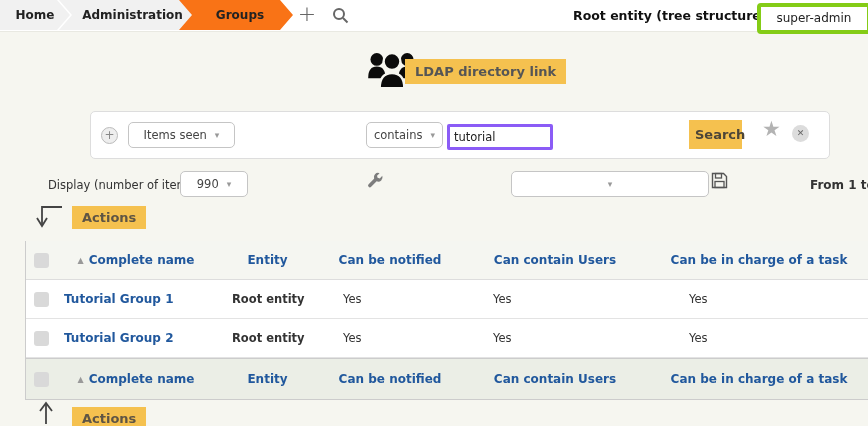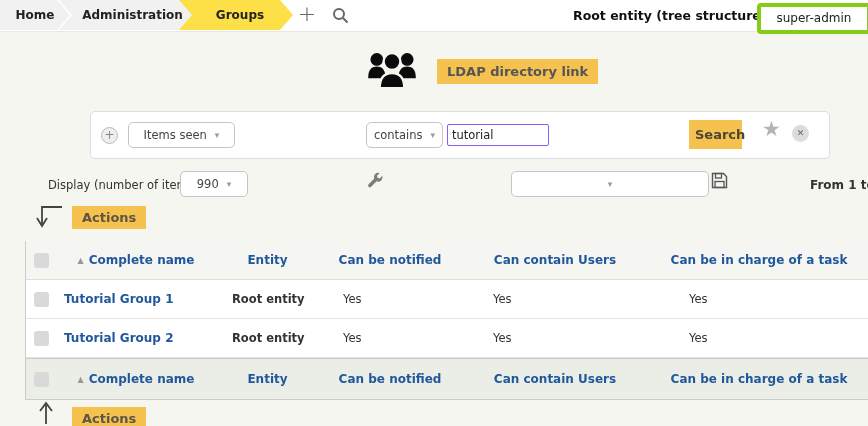--- a/index.html
+++ b/index.html
@@ -9,44 +9,44 @@
     font-family:"DejaVu Sans","Liberation Sans",sans-serif;font-size:11px;
   }
 
   
   .topbar{position:absolute;left:0;top:0;width:868px;height:31px;background:#fff;border-bottom:1px solid #e9e9e2;}
   .crumb{position:absolute;top:0;height:30px;display:flex;align-items:center;justify-content:center;
          font-weight:bold;font-size:12px;color:#222;cursor:pointer;}
   .crumb-first{clip-path:polygon(0 0,calc(100% - 13px) 0,100% 50%,calc(100% - 13px) 100%,0 100%);}
   .crumb-mid{clip-path:polygon(0 0,calc(100% - 13px) 0,100% 50%,calc(100% - 13px) 100%,0 100%,13px 50%);padding-left:8px;}
   .crumb-gray{background:#f1f1f1;}
-  .crumb-active{background:#fde047;}
+  .crumb-active{background:#f97316;}
   .topbar-plus{position:absolute;left:296px;top:-1px;width:22px;height:30px;font-size:22px;font-weight:300;
                color:#666;text-align:center;line-height:30px;cursor:pointer;}
   .topbar-search{position:absolute;left:332px;top:7px;cursor:pointer;}
   .entity-label{position:absolute;left:573px;top:8px;font-weight:bold;font-size:12.5px;color:#111;white-space:nowrap;}
   .profile-box{position:absolute;left:757px;top:3px;width:106px;height:23px;background:#fff;border:4px solid #84cc16;
                border-radius:4px;text-align:center;line-height:23px;font-size:12px;color:#222;cursor:pointer;}
 
   
   .ldap-icon{position:absolute;left:366px;top:46px;cursor:pointer;}
-  .ldap-label{position:absolute;left:437px;top:59px;background:#f5c14f;color:#555;font-weight:bold;
+  .ldap-label{position:absolute;left:405px;top:59px;background:#f5c14f;color:#555;font-weight:bold;
               font-size:13px;padding:5px 10px;cursor:pointer;}
 
   
   .search-panel{position:absolute;left:90px;top:111px;width:738px;height:46px;background:#fff;
                 border:1px solid #ddd;border-radius:5px;}
   .add-criteria{position:absolute;left:10px;top:15px;width:15px;height:15px;border:1px solid #bbb;border-radius:50%;
                 background:#eee;color:#888;font-size:12px;line-height:14px;text-align:center;cursor:pointer;}
   .select{background:#fff;border:1px solid #c5c5c5;border-radius:5px;display:flex;align-items:center;
           justify-content:center;color:#444;font-size:11.5px;cursor:pointer;gap:8px;}
   .select .caret{color:#999;font-size:9px;}
   .sel-field{position:absolute;left:37px;top:10px;width:105px;height:24px;}
   .sel-operator{position:absolute;left:275px;top:10px;width:75px;height:24px;}
-  .search-input{position:absolute;left:356px;top:12px;width:92px;height:18px;border:1px solid #8b5cf6;
+  .search-input{position:absolute;left:356px;top:12px;width:92px;height:18px;border:3px solid #8b5cf6;
                 border-radius:2px;font-family:inherit;font-size:11.5px;color:#222;padding:1px 4px;}
   .search-btn{position:absolute;left:598px;top:8px;width:53px;height:29px;background:#f5c14f;border:none;
               font-family:inherit;font-weight:bold;font-size:13px;color:#4c4538;cursor:pointer;}
   .star-icon{position:absolute;left:671px;top:5px;font-size:21px;color:#b3b3b3;cursor:pointer;}
   .close-circle{position:absolute;left:701px;top:13px;width:17px;height:17px;border-radius:50%;background:#dcdcdc;
                 color:#666;font-size:9px;line-height:17px;text-align:center;cursor:pointer;}
 
   
   .display-label{position:absolute;left:48px;top:178px;color:#333;font-size:11.5px;}
   .sel-count{position:absolute;left:180px;top:171px;width:66px;height:24px;text-align:center;}

